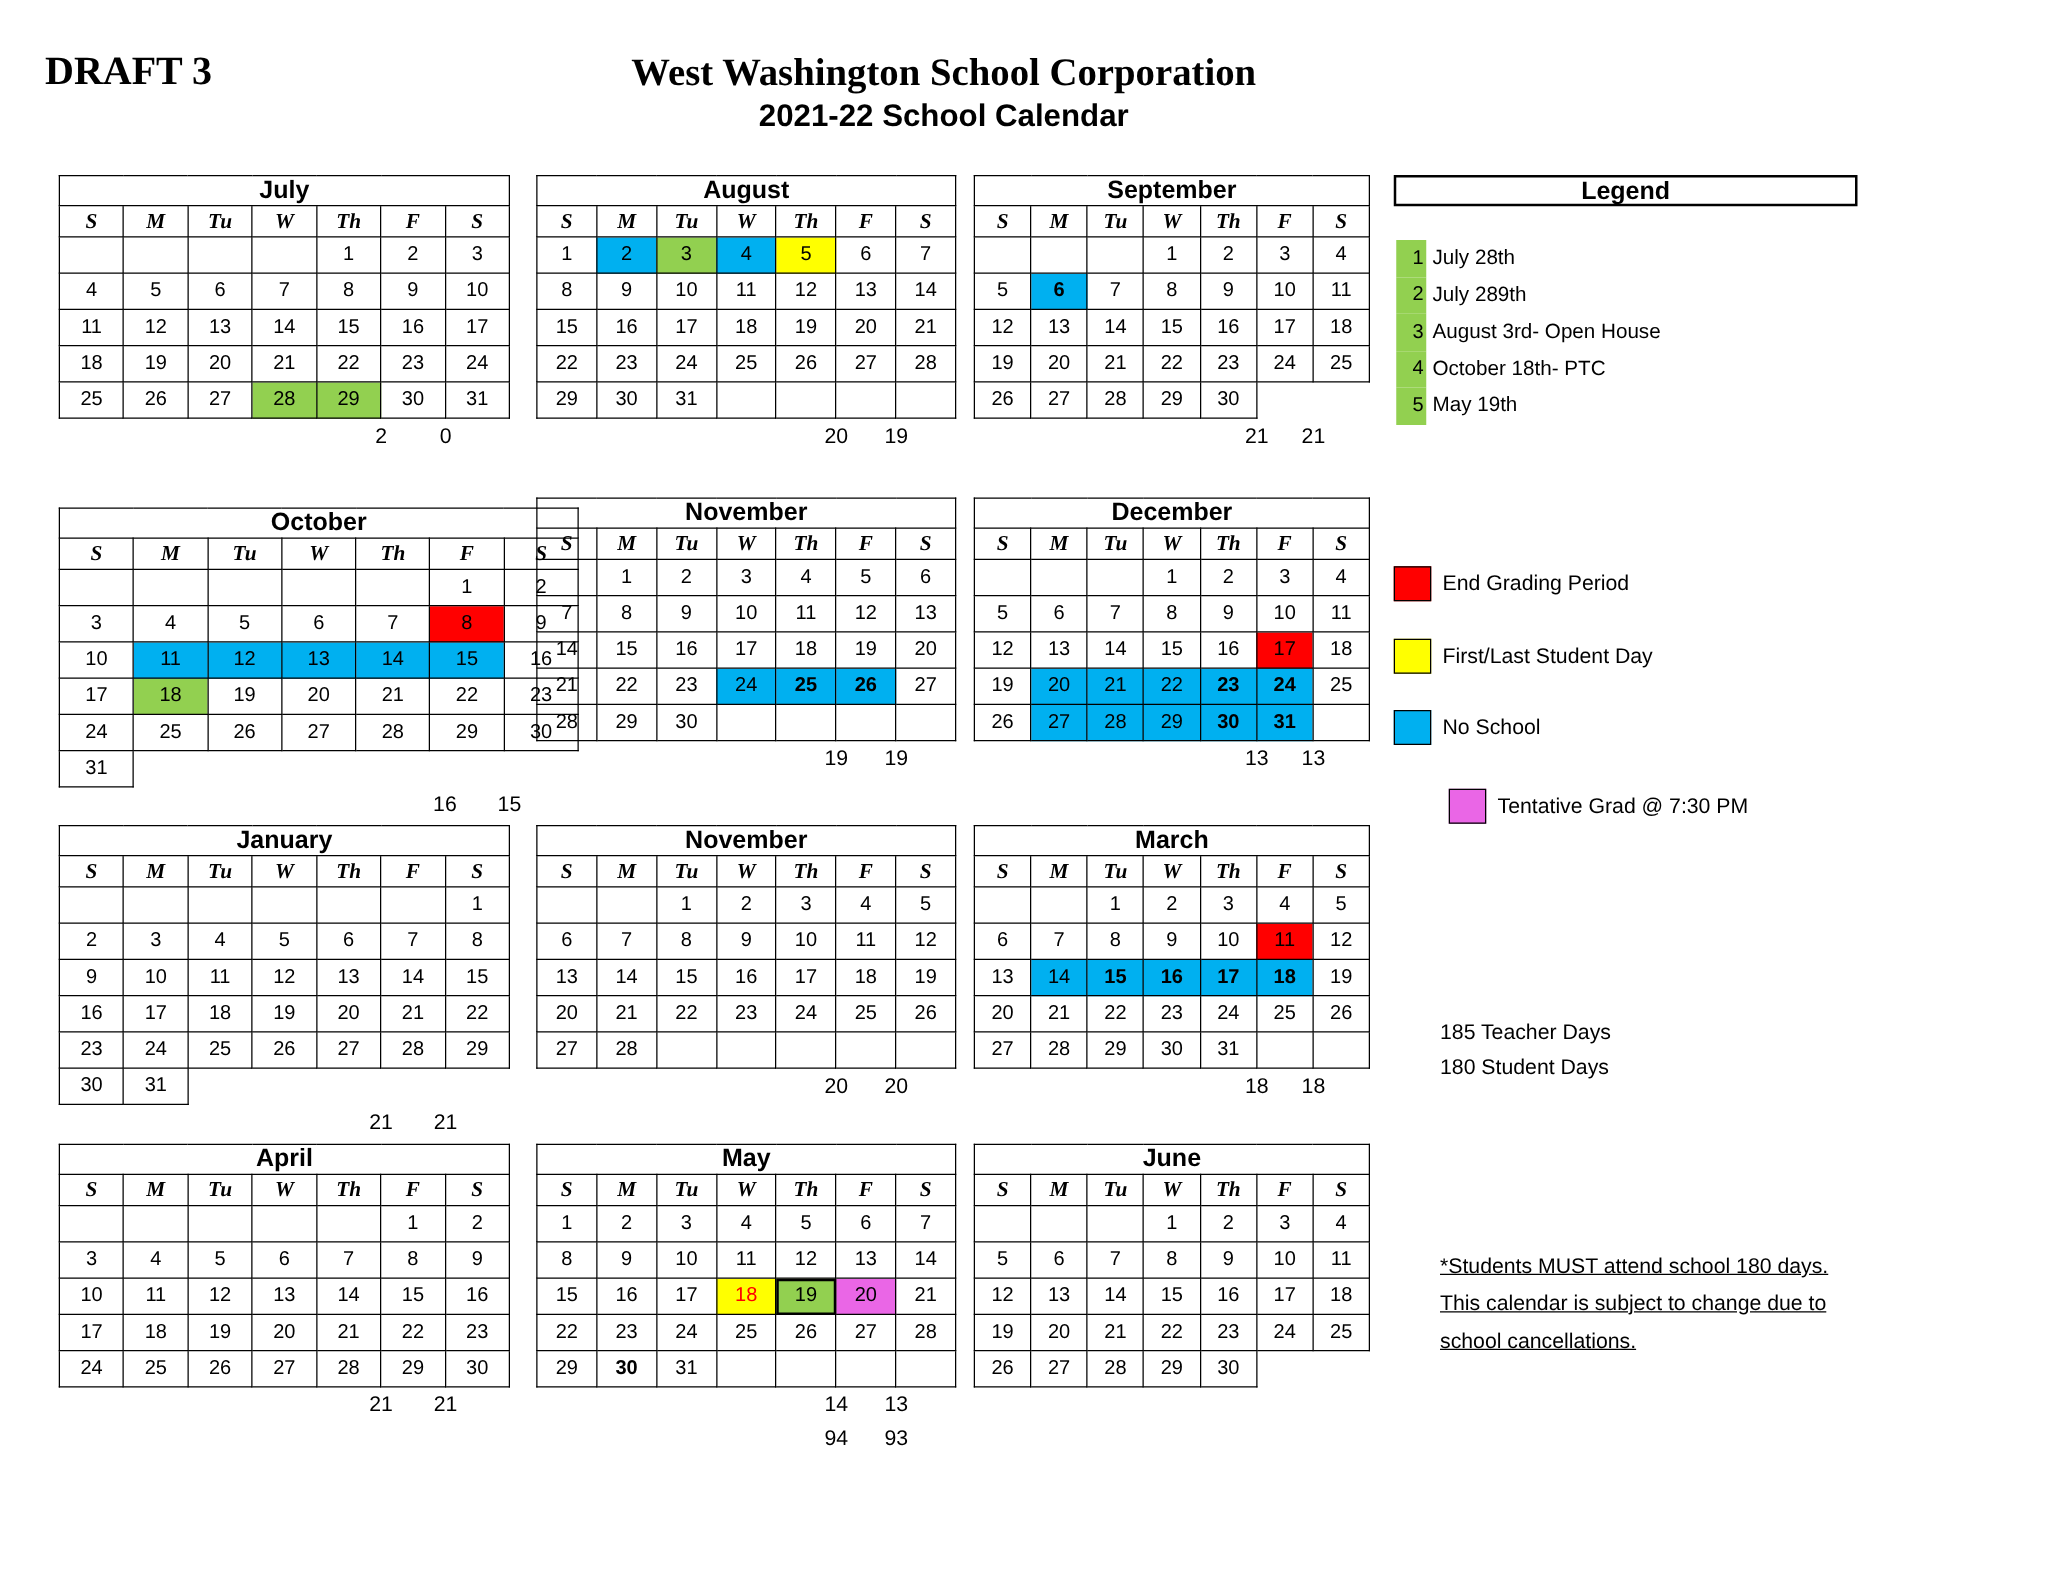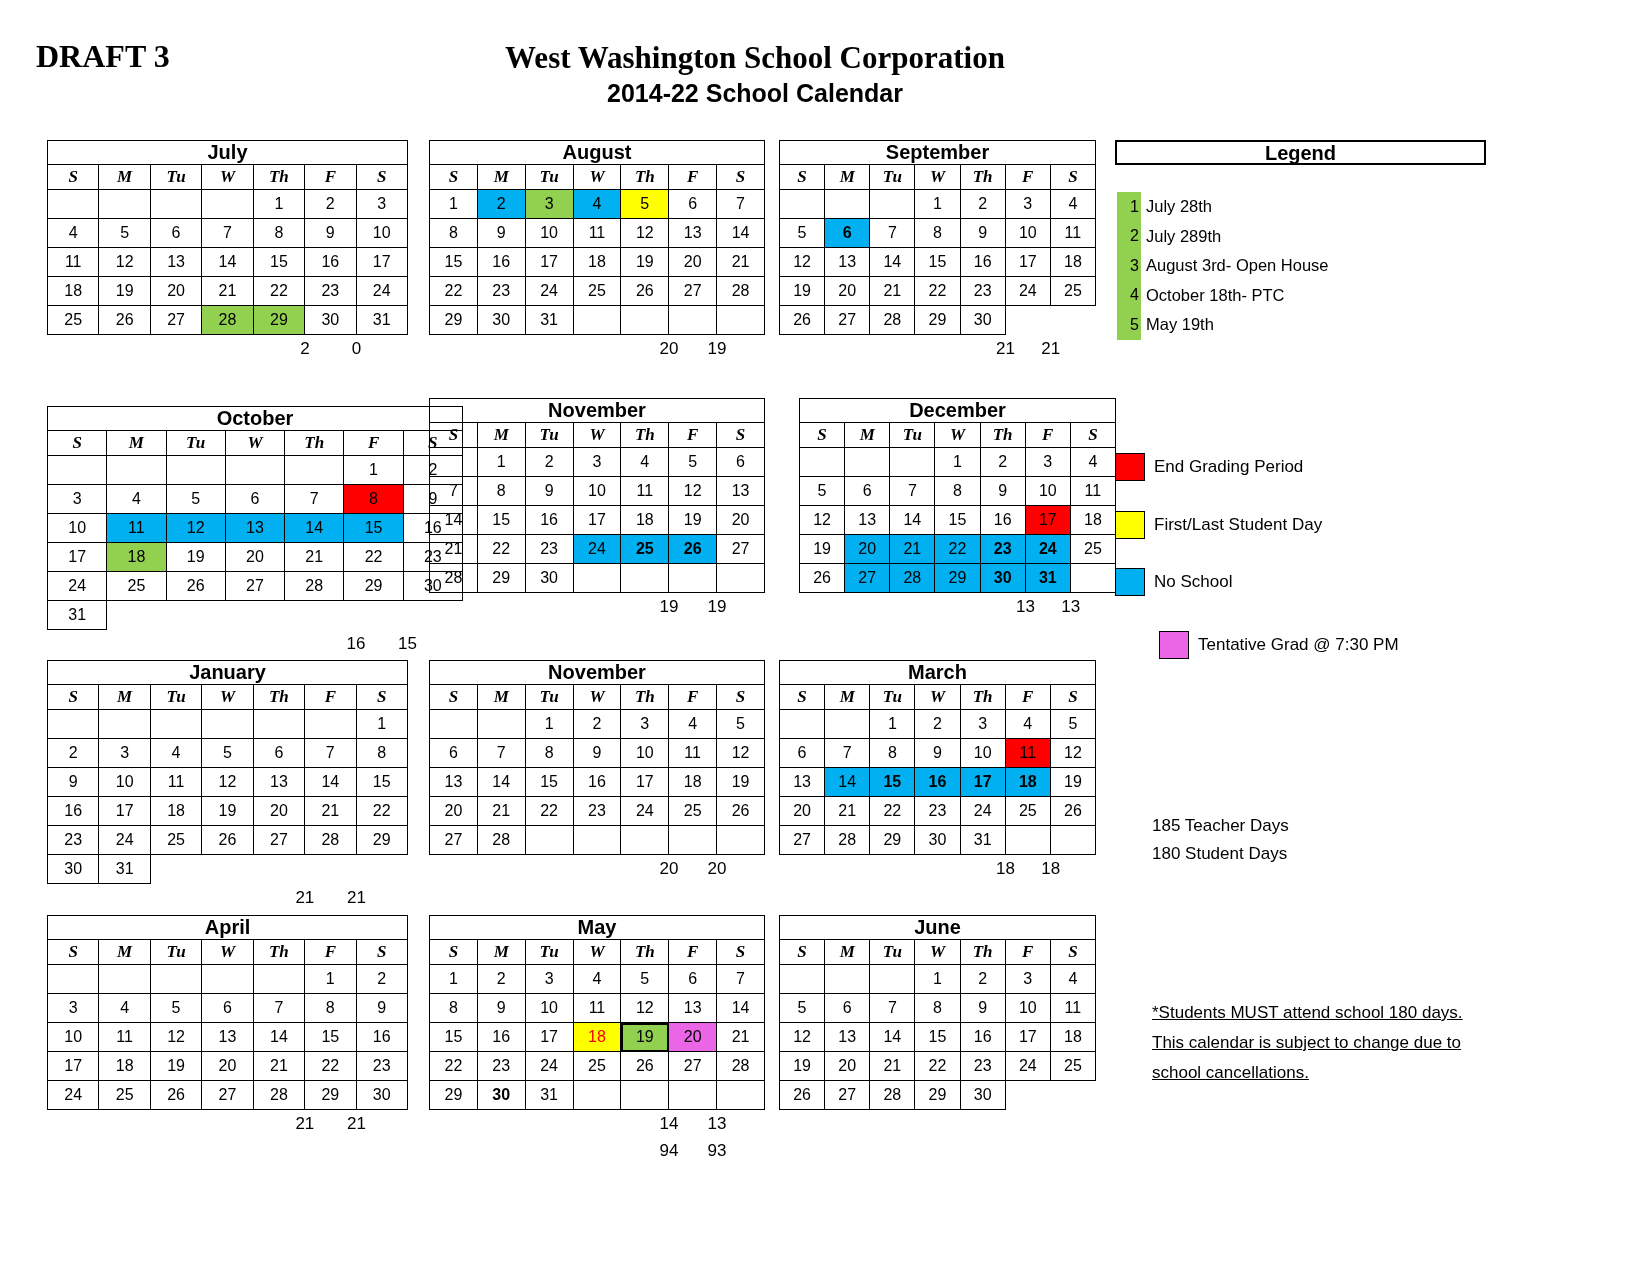--- a/index.html
+++ b/index.html
@@ -68,21 +68,21 @@
 </style>
 </head>
 <body>
 
 <div class="page">
 
   <div class="draft">DRAFT 3</div>
 
   <div class="hcenter">
     <div class="htitle">West Washington School Corporation</div>
-    <div class="hsub">2014-22 School Calendar</div>
+    <div class="hsub">2021-22 School Calendar</div>
   </div>
 
   <div id="months">
       <div class="month" style="left: 47px; top: 140px; width: 361px;">
         <table class="cal">
           <tbody>
             <tr>
               <td colspan="7" class="mtitle">July</td>
             </tr>
             <tr>
@@ -416,21 +416,21 @@
               <td class="day"></td>
               <td class="day"></td>
             </tr>
           </tbody>
         </table>
         <div class="mfooter">
           <span style="width: 48px;">19</span>
           <span style="width: 48px;">19</span>
         </div>
       </div>
-      <div class="month" style="left: 779px; top: 398px; width: 317px; margin-left: 20px;">
+      <div class="month" style="left: 779px; top: 398px; width: 317px;">
         <table class="cal">
           <tbody>
             <tr>
               <td colspan="7" class="mtitle">December</td>
             </tr>
             <tr>
               <td class="wd">S</td>
               <td class="wd">M</td>
               <td class="wd">Tu</td>
               <td class="wd">W</td>

